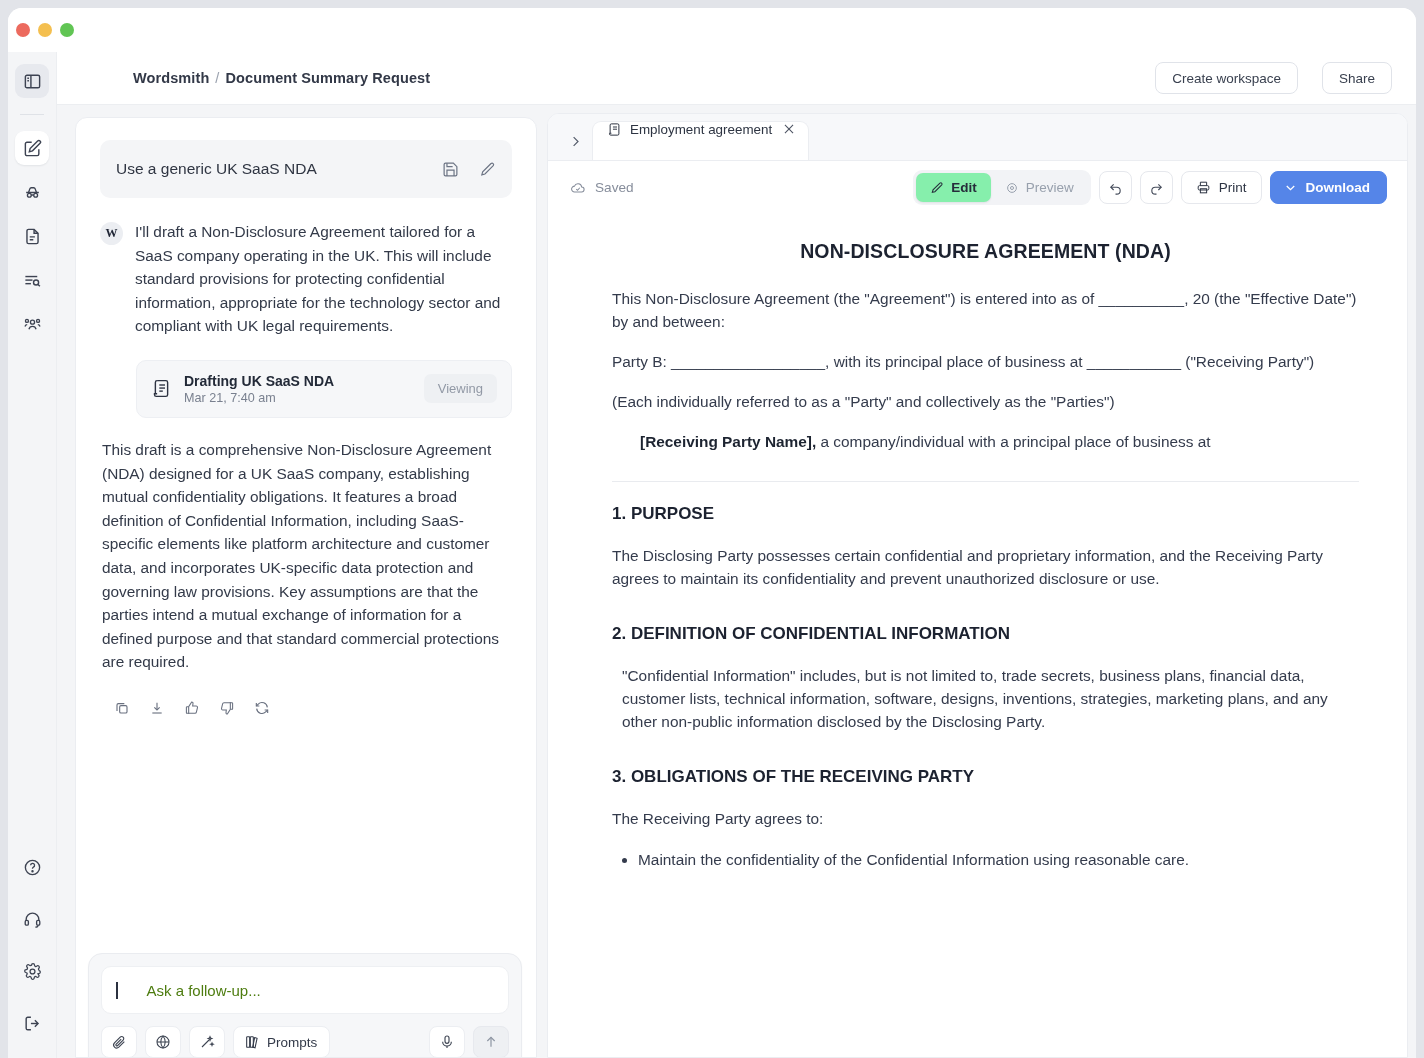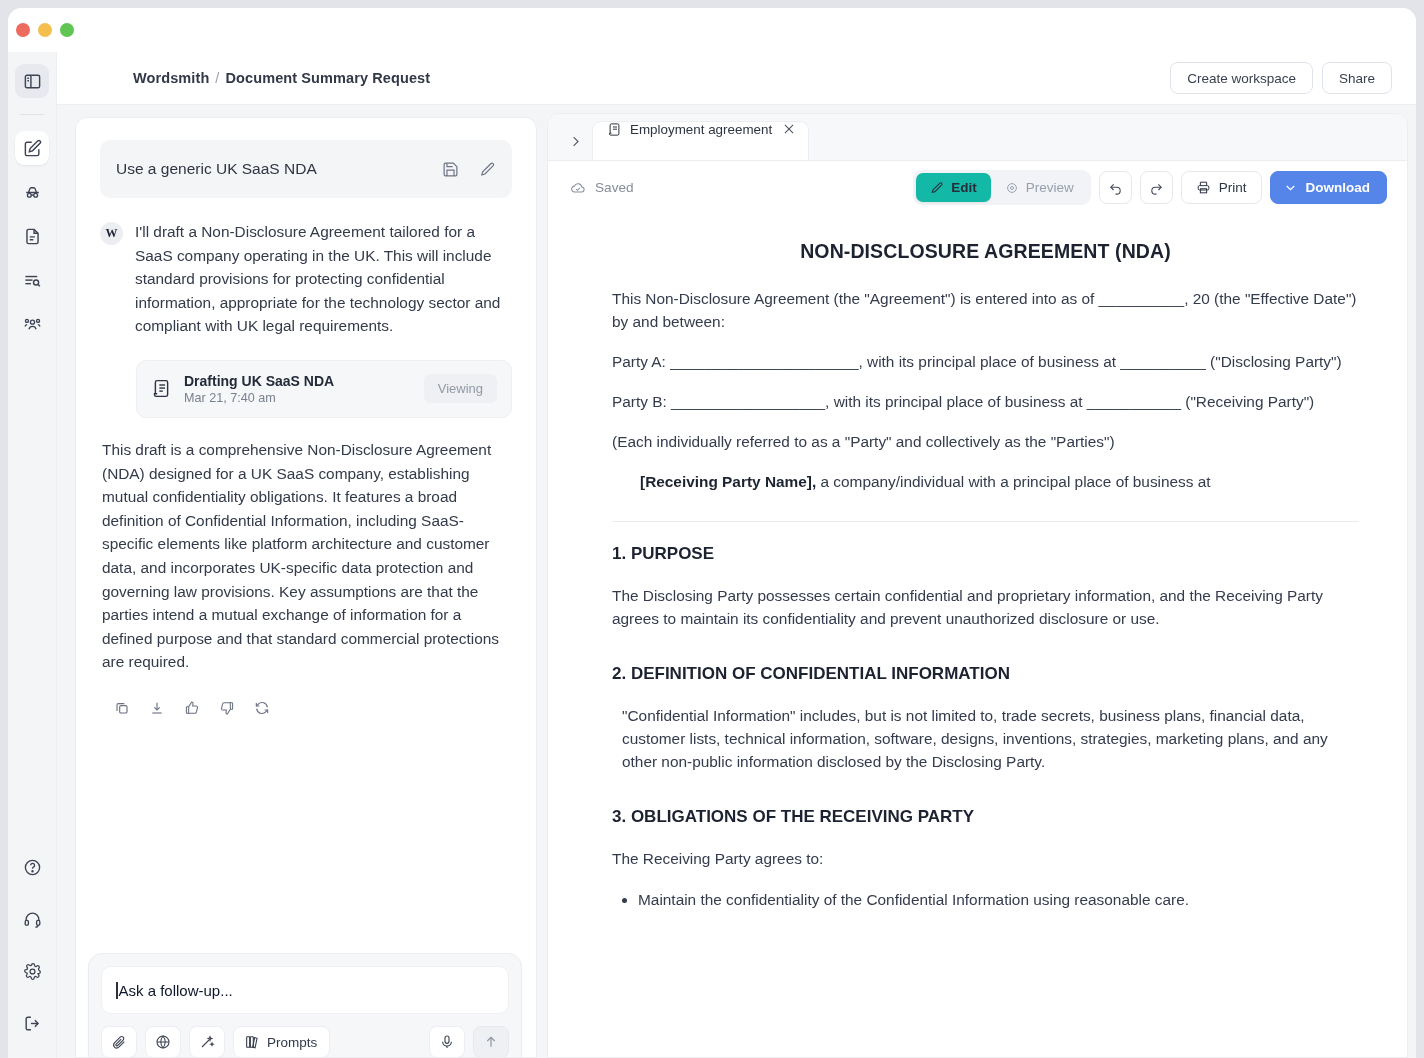--- a/index.html
+++ b/index.html
@@ -46,21 +46,21 @@
   
   .header {
     position:absolute; left:49px; top:44px; right:0; height:53px;
     background:#ffffff;
     border-bottom:1px solid #eceef1;
     display:flex; align-items:center; padding:0 24px 0 32px;
   }
   .breadcrumb { font-size:14.5px; color:#323847; font-weight:600; letter-spacing:.1px;margin-left:44px; }
   .breadcrumb .sep { color:#9aa1ae; font-weight:400; margin:0 6px; }
   .breadcrumb .crumb2 { font-weight:600; }
-  .header-actions { margin-left:auto; display:flex; gap:9px; }
+  .header-actions { margin-left:auto; display:flex; gap:24px; }
   .btn-outline {
     height:32px; padding:0 16px; border:1px solid #e0e3e9; border-radius:8px;
     background:#fff; font-size:13.5px; color:#39404f; cursor:pointer;
     display:flex; align-items:center; font-family:inherit;
   }
 
   
   .body-area { position:absolute; left:49px; top:97px; right:0; bottom:0; display:flex; background:#f4f5f7; }
   .chat-pane { width:490px; flex:none; position:relative; }
   .doc-pane { flex:1; position:relative; background:#f4f5f7; padding:8px 8px 0 0; }
@@ -114,21 +114,21 @@
   .composer {
     position:absolute; left:12px; right:14px; bottom:-14px;
     background:#f6f7f9; border:1px solid #eaecf0; border-radius:14px;
     padding:12px; box-shadow:0 1px 2px rgba(16,24,40,.03);
   }
   .composer-input {
     background:#fff; border:1px solid #eef0f3; border-radius:10px;
     height:48px; display:flex; align-items:center; padding:0 14px;
   }
   .caret { width:1.5px; height:17px; background:#2b3140; margin-right:1px; }
-  .composer-input .ph { font-size:15px; color:#0f172a; }
+  .composer-input .ph { font-size:15px; color:#4d7c0f;padding-left:28px; }
   .composer-row { display:flex; align-items:center; gap:8px; margin-top:12px; }
   .cbtn {
     height:32px; min-width:32px; border:1px solid #eceef2; background:#fff;
     border-radius:8px; display:flex; align-items:center; justify-content:center;
     gap:7px; color:#3d4452; cursor:pointer; padding:0 9px; font-family:inherit;
   }
   .cbtn svg { width:16px; height:16px; }
   .cbtn.labeled { padding:0 12px 0 10px; font-size:13.5px; color:#333a49; }
   .composer-right { margin-left:auto; display:flex; gap:8px; align-items:center; }
   .send-btn { background:#eef0f3; border:1px solid #e7e9ee; color:#8e96a3; }
@@ -156,21 +156,21 @@
   .doc-toolbar { height:53px; display:flex; align-items:center; padding:0 20px 0 22px; }
   .saved { display:flex; align-items:center; gap:9px; color:#868d9b; font-size:13.6px; }
   .saved svg { width:16px; height:16px; }
   .toolbar-right { margin-left:auto; display:flex; align-items:center; gap:8px; }
   .seg { display:flex; background:#f2f3f6; border-radius:9px; padding:3px; }
   .seg-btn {
     display:flex; align-items:center; gap:7px; height:29px; padding:0 14px;
     border-radius:7px; font-size:13.5px; color:#98a0ad; cursor:pointer; border:none; background:transparent;
     font-family:inherit;
   }
-  .seg-btn.active { background:#14b8a6; color:#262d3b; font-weight:600; box-shadow:0 1px 2px rgba(16,24,40,.08); }
+  .seg-btn.active { background:#86efac; color:#262d3b; font-weight:600; box-shadow:0 1px 2px rgba(16,24,40,.08); }
   .seg-btn svg { width:14px; height:14px; }
   .icon-btn {
     width:33px; height:33px; border:1px solid #e6e8ed; background:#fff; border-radius:8px;
     display:flex; align-items:center; justify-content:center; color:#434a59; cursor:pointer;
   }
   .icon-btn svg { width:15px; height:15px; }
   .tb-btn {
     height:33px; padding:0 14px; border:1px solid #e6e8ed; background:#fff; border-radius:8px;
     display:flex; align-items:center; gap:8px; font-size:13.5px; color:#2e3544; cursor:pointer;
     font-family:inherit;
@@ -508,21 +508,20 @@
                 <path d="M6 9.5l6 6 6-6"></path>
               </svg>
               <span>Download</span>
             </button>
           </div>
         </div>
 
         <div class="doc-body">
           <h1 class="doc-title">NON-DISCLOSURE AGREEMENT (NDA)</h1>
           <p class="doc-p">This Non-Disclosure Agreement (the "Agreement") is entered into as of __________, 20 (the "Effective Date") by and between:</p>
-          <p class="doc-p">Party A: ______________________, with its principal place of business at __________ ("Disclosing Party")</p>
           <p class="doc-p">Party B: __________________, with its principal place of business at ___________ ("Receiving Party")</p>
           <p class="doc-p">(Each individually referred to as a "Party" and collectively as the "Parties")</p>
           <p class="doc-p"><b>[Receiving Party Name],</b><span> a company/individual with a principal place of business at</span></p>
 
           <hr class="doc-hr">
 
           <h2 class="doc-h2">1. PURPOSE</h2>
           <p class="doc-p">The Disclosing Party possesses certain confidential and proprietary information, and the Receiving Party agrees to maintain its confidentiality and prevent unauthorized disclosure or use.</p>
 
           <h2 class="doc-h2 spaced">2. DEFINITION OF CONFIDENTIAL INFORMATION</h2>

